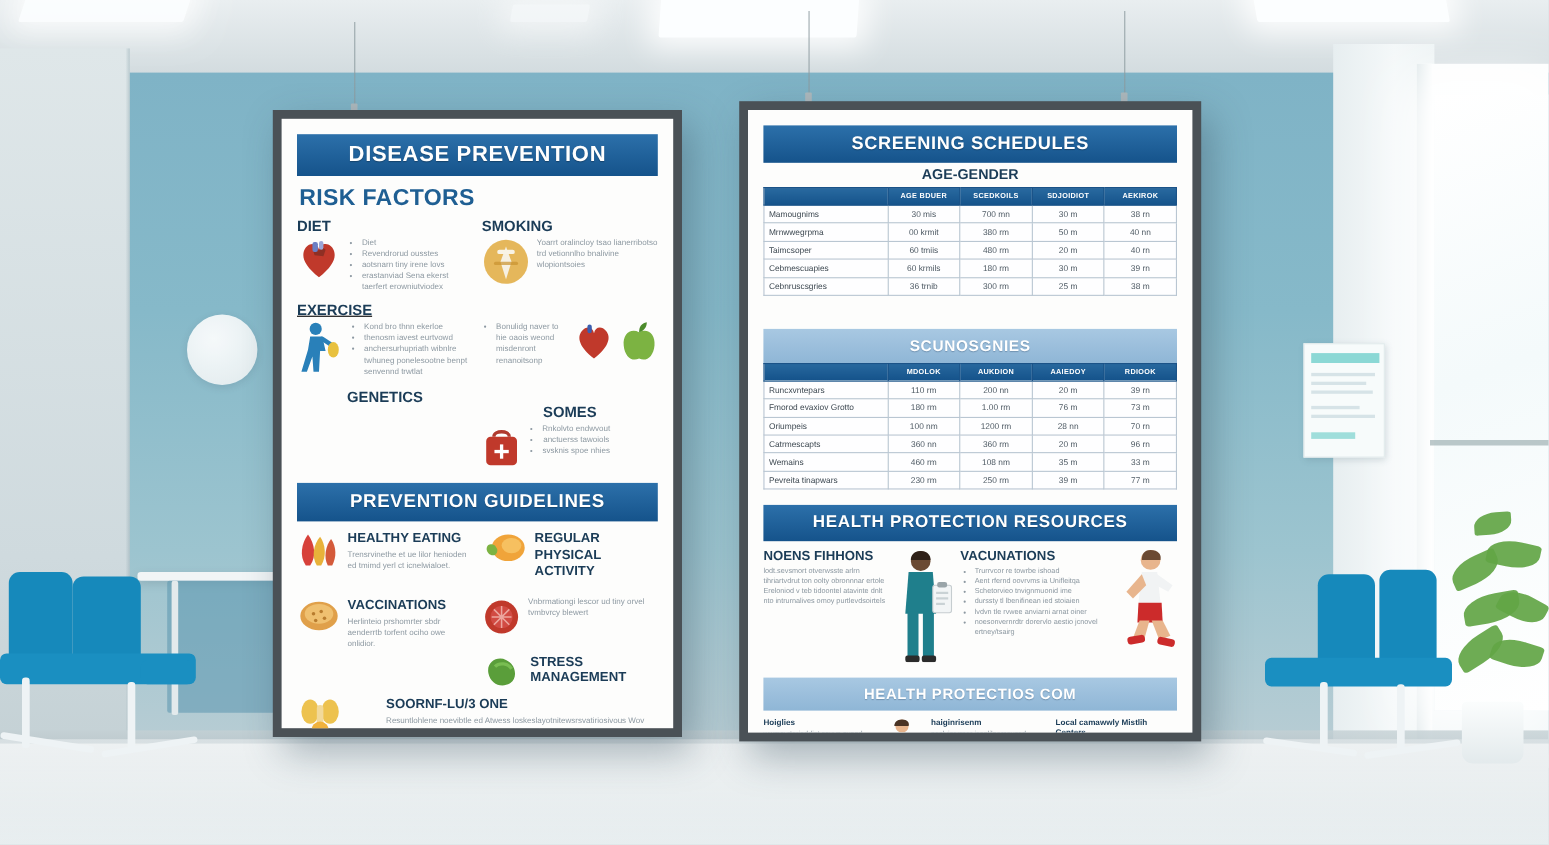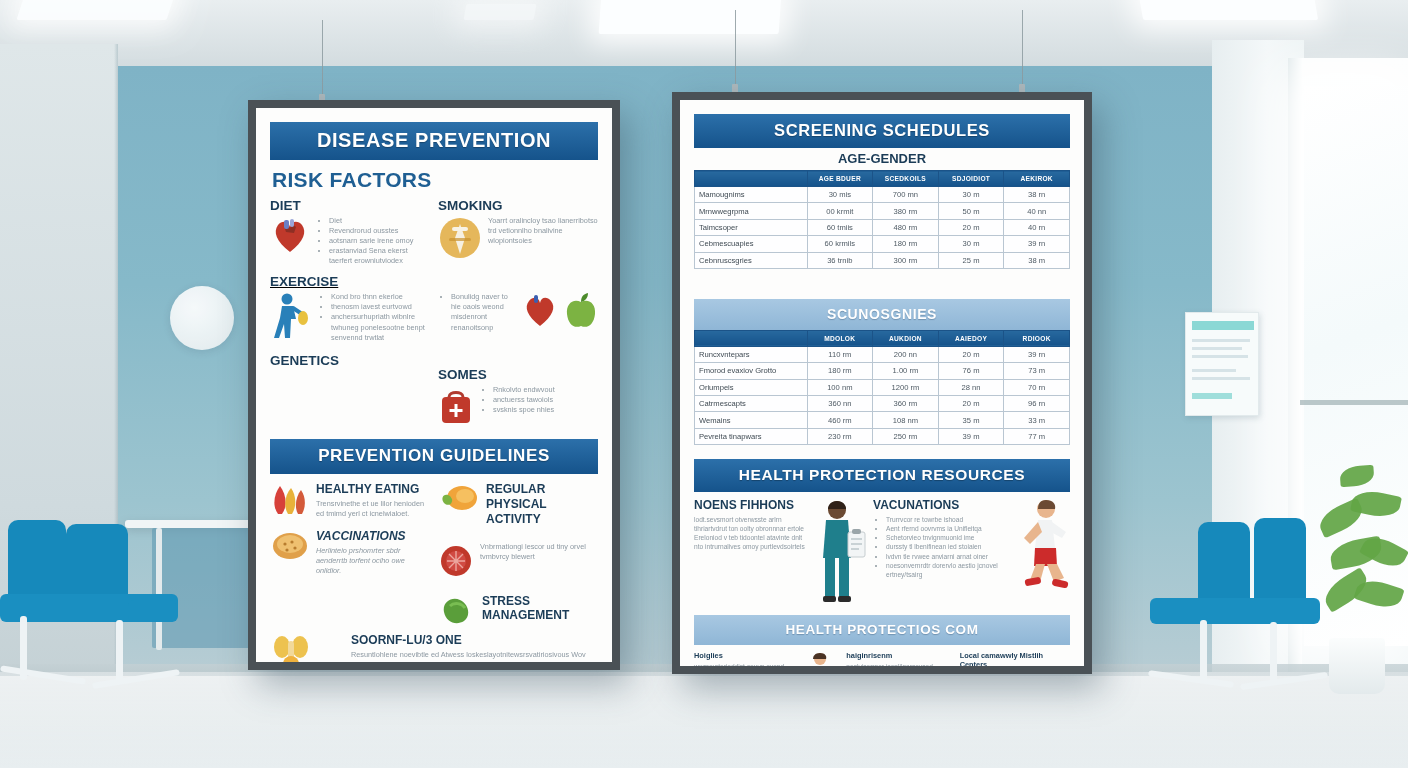--- a/index.html
+++ b/index.html
@@ -316,21 +316,21 @@
               <svg width="40" height="40" viewBox="0 0 40 40">
                 <path d="M20 36 C6 25 3 16 8 9 C12 4 19 5 20 11 C21 5 28 4 32 9 C37 16 34 25 20 36 Z" fill="#c0392b"></path>
                 <path d="M14 10 C17 8 20 10 20 13 C20 10 23 8 26 11 L24 17 L16 16 Z" fill="#8e2f24"></path>
                 <rect x="14" y="4" width="5" height="9" rx="2" fill="#6b7fc4"></rect>
                 <rect x="20" y="3" width="4" height="8" rx="2" fill="#9aa6d8"></rect>
               </svg>
             </div>
             <ul class="blurb">
               <li>Diet</li>
               <li>Revendrorud ousstes</li>
-              <li>aotsnarn sarie irene omoy</li>
+              <li>aotsnarn tiny irene lovs</li>
               <li>erastanviad Sena ekerst taerfert erowniutviodex</li>
             </ul>
           </div>
         </div>
         <div class="lp-col">
           <div class="sub-title">SMOKING</div>
           <div class="lp-row">
             <div class="icon-badge">
               <svg width="44" height="44" viewBox="0 0 44 44">
                 <circle cx="22" cy="22" r="20" fill="#e0aa3e" opacity=".85"></circle>
@@ -379,21 +379,21 @@
             <div class="icon-badge">
               <svg width="34" height="38" viewBox="0 0 34 38">
                 <path d="M17 10 C9 6 2 12 3 22 C4 32 10 37 17 34 C24 37 30 32 31 22 C32 12 25 6 17 10 Z" fill="#7cb342"></path>
                 <path d="M17 10 C17 5 19 2 24 1 C24 6 21 9 17 10 Z" fill="#4c8b2b"></path>
               </svg>
             </div>
           </div>
         </div>
       </div>
 
-      <div class="lp-grid" style="margin-top:10px;">
+      <div class="lp-grid" style="margin-top:10px;text-align:center;">
         <div class="lp-col">
           <div class="sub-title">GENETICS</div>
         </div>
         <div class="lp-col">
           <div class="sub-title" style="margin-top:14px;">SOMES</div>
           <div class="lp-row" style="margin-top:3px;">
             <div class="icon-badge">
               <svg width="36" height="42" viewBox="0 0 36 42">
                 <path d="M11 12 C11 6 25 6 25 12" stroke="#b03a2e" stroke-width="3" fill="none"></path>
                 <rect x="4" y="12" width="28" height="26" rx="4" fill="#c0392b"></rect>
@@ -420,21 +420,21 @@
                 <path d="M8 32 C2 24 4 12 10 4 C16 12 18 24 12 32 Z" fill="#d7413a"></path>
                 <path d="M18 32 C13 24 15 13 21 6 C26 13 27 24 22 32 Z" fill="#e8b23a"></path>
                 <path d="M28 32 C24 25 26 14 31 8 C36 15 36 25 32 32 Z" fill="#d45a3a"></path>
               </svg>
             </div>
             <div style="flex:1">
               <div class="sub-title" style="font-size:12px">HEALTHY EATING</div>
               <div class="blurb">Trensrvinethe et ue lilor henioden ed tmimd yerl ct icnelwialoet.</div>
             </div>
           </div>
-          <div class="lp-row" style="margin-top:10px;font-style:italic;">
+          <div class="lp-row" style="margin-top:24px;">
             <div class="icon-badge">
               <svg width="40" height="32" viewBox="0 0 40 32">
                 <ellipse cx="20" cy="17" rx="17" ry="13" fill="#e0a04a"></ellipse>
                 <ellipse cx="20" cy="15" rx="13" ry="9" fill="#efc070"></ellipse>
                 <circle cx="15" cy="15" r="1.6" fill="#b87c2e"></circle>
                 <circle cx="22" cy="13" r="1.6" fill="#b87c2e"></circle>
                 <circle cx="25" cy="19" r="1.6" fill="#b87c2e"></circle>
                 <circle cx="17" cy="21" r="1.6" fill="#b87c2e"></circle>
               </svg>
             </div>

